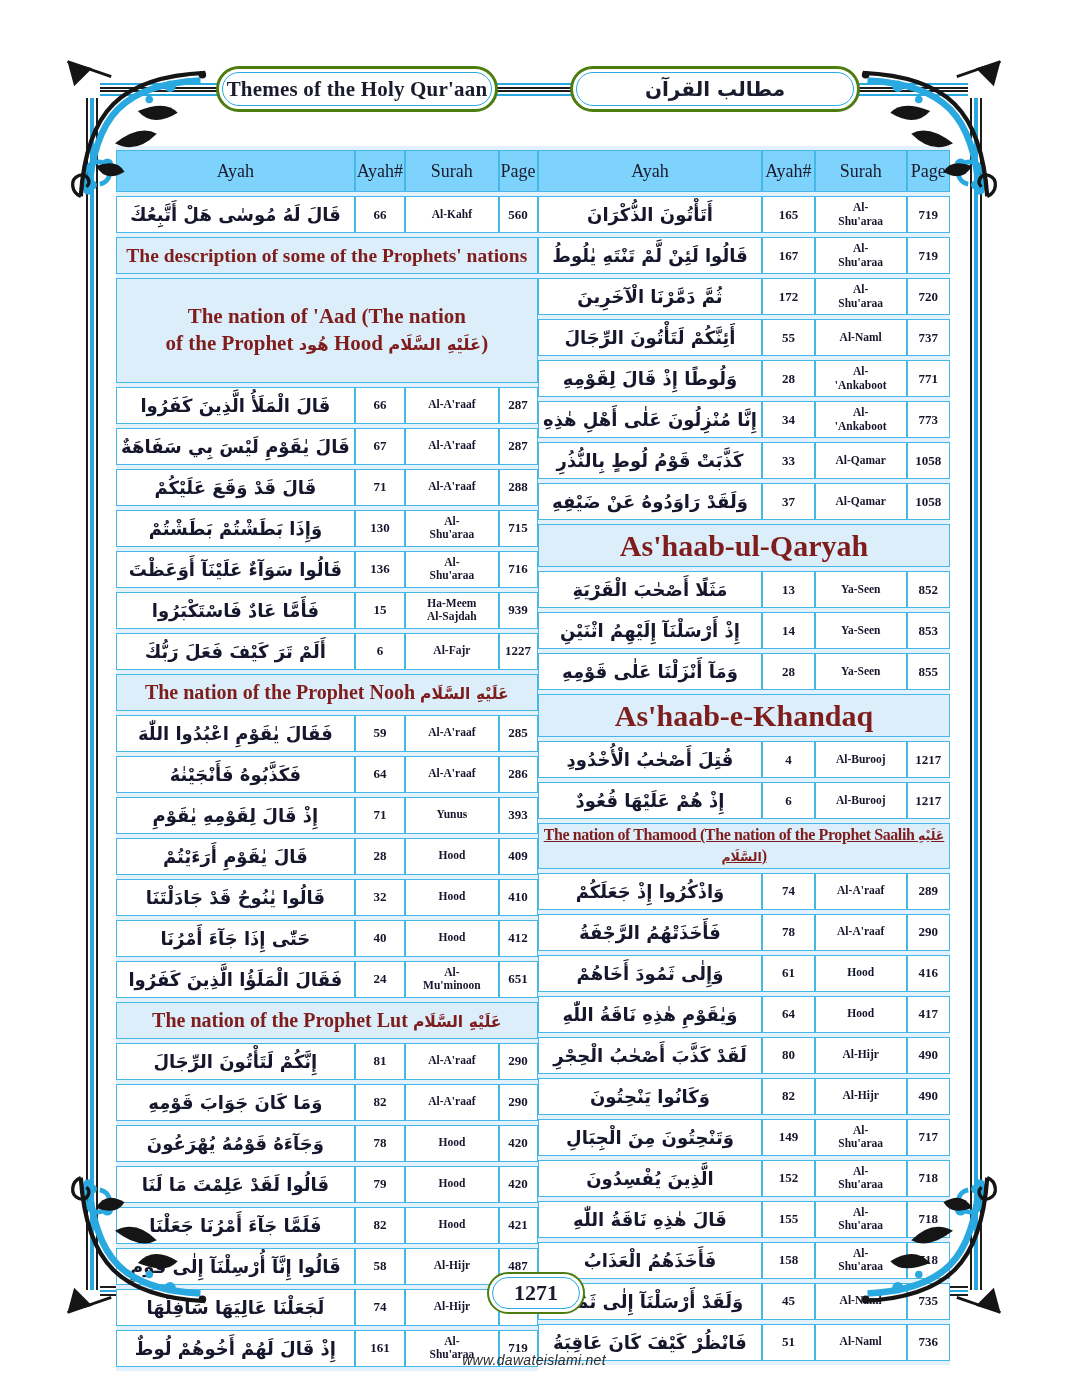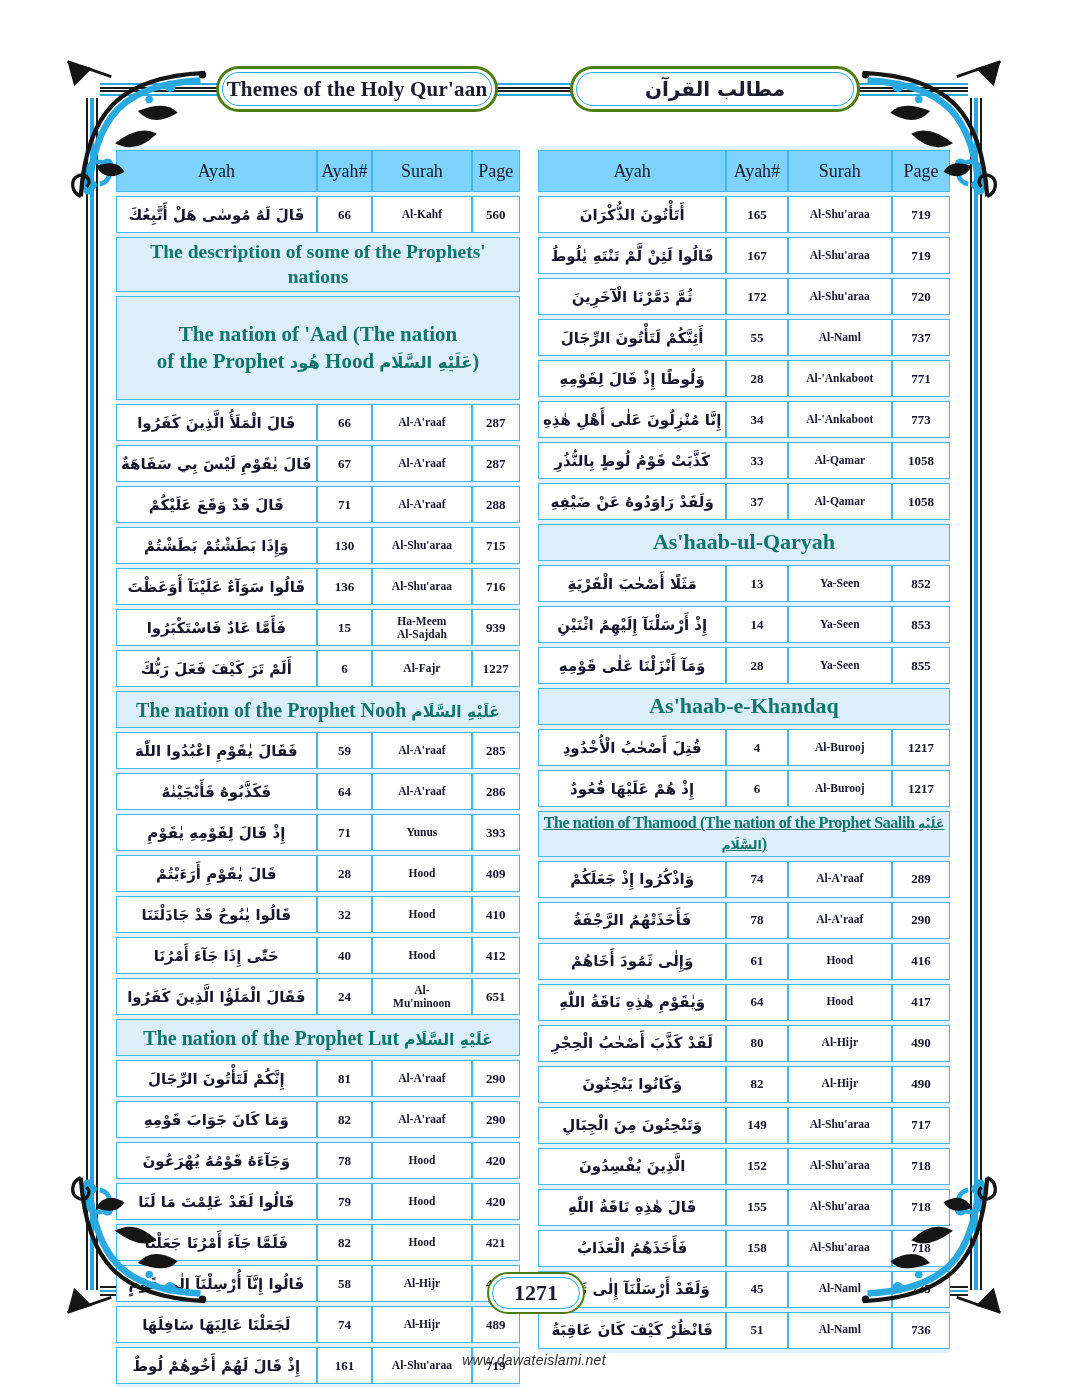--- a/index.html
+++ b/index.html
@@ -42,30 +42,30 @@
   .qtable col.c-ayah{width:41%;}
   .qtable col.c-num{width:16%;}
   .qtable col.c-surah{width:27%;}
   .qtable col.c-page{width:16%;}
   .qtable th{
     background:#7dd3fc;border:1px solid #45b8e8;height:38px;
     font-size:18px;font-weight:normal;color:#1b1b2e;text-align:center;}
   .qtable td{
     background:#fff;border:1px solid #45b8e8;height:33px;
     text-align:center;vertical-align:middle;color:#16162c;}
-  td.ayah{font-family:"DejaVu Sans",sans-serif;font-size:15px;font-weight:bold;
+  td.ayah{font-family:"DejaVu Sans",sans-serif;font-size:18px;font-weight:bold;
     direction:rtl;white-space:nowrap;padding:0 4px;}
   td.num,td.page{font-size:13px;font-weight:bold;}
   td.surah{font-size:11.5px;font-weight:bold;line-height:1.15;padding:0 17px;}
-  td.section{background:#dceefa;font-weight:bold;color:#0f766e;}
+  td.section{background:#dceefa;font-weight:bold;color:#7f1d1d;}
   td.section .line{line-height:1.3;}
   .sz-desc{font-size:19.5px;height:32px;}
   .sz-aad{font-size:21px;padding:24px 0;}
   .sz-nation{font-size:20px;height:34px;}
-  .sz-ashaab{font-size:22px;height:36px;}
+  .sz-ashaab{font-size:30px;height:36px;}
   .sz-thamood{font-size:16px;height:30px;letter-spacing:-.4px;text-decoration:underline;}
   .ar{font-family:"DejaVu Sans",sans-serif;direction:rtl;unicode-bidi:isolate;font-size:.78em;}
   .en{unicode-bidi:isolate;}
   
   .footer-url{position:absolute;left:0;right:0;top:1352px;text-align:center;
     font-family:"Liberation Sans",sans-serif;font-size:14px;color:#2b2b2b;letter-spacing:.3px;font-style:italic;}
 </style>
 </head>
 <body>
 

